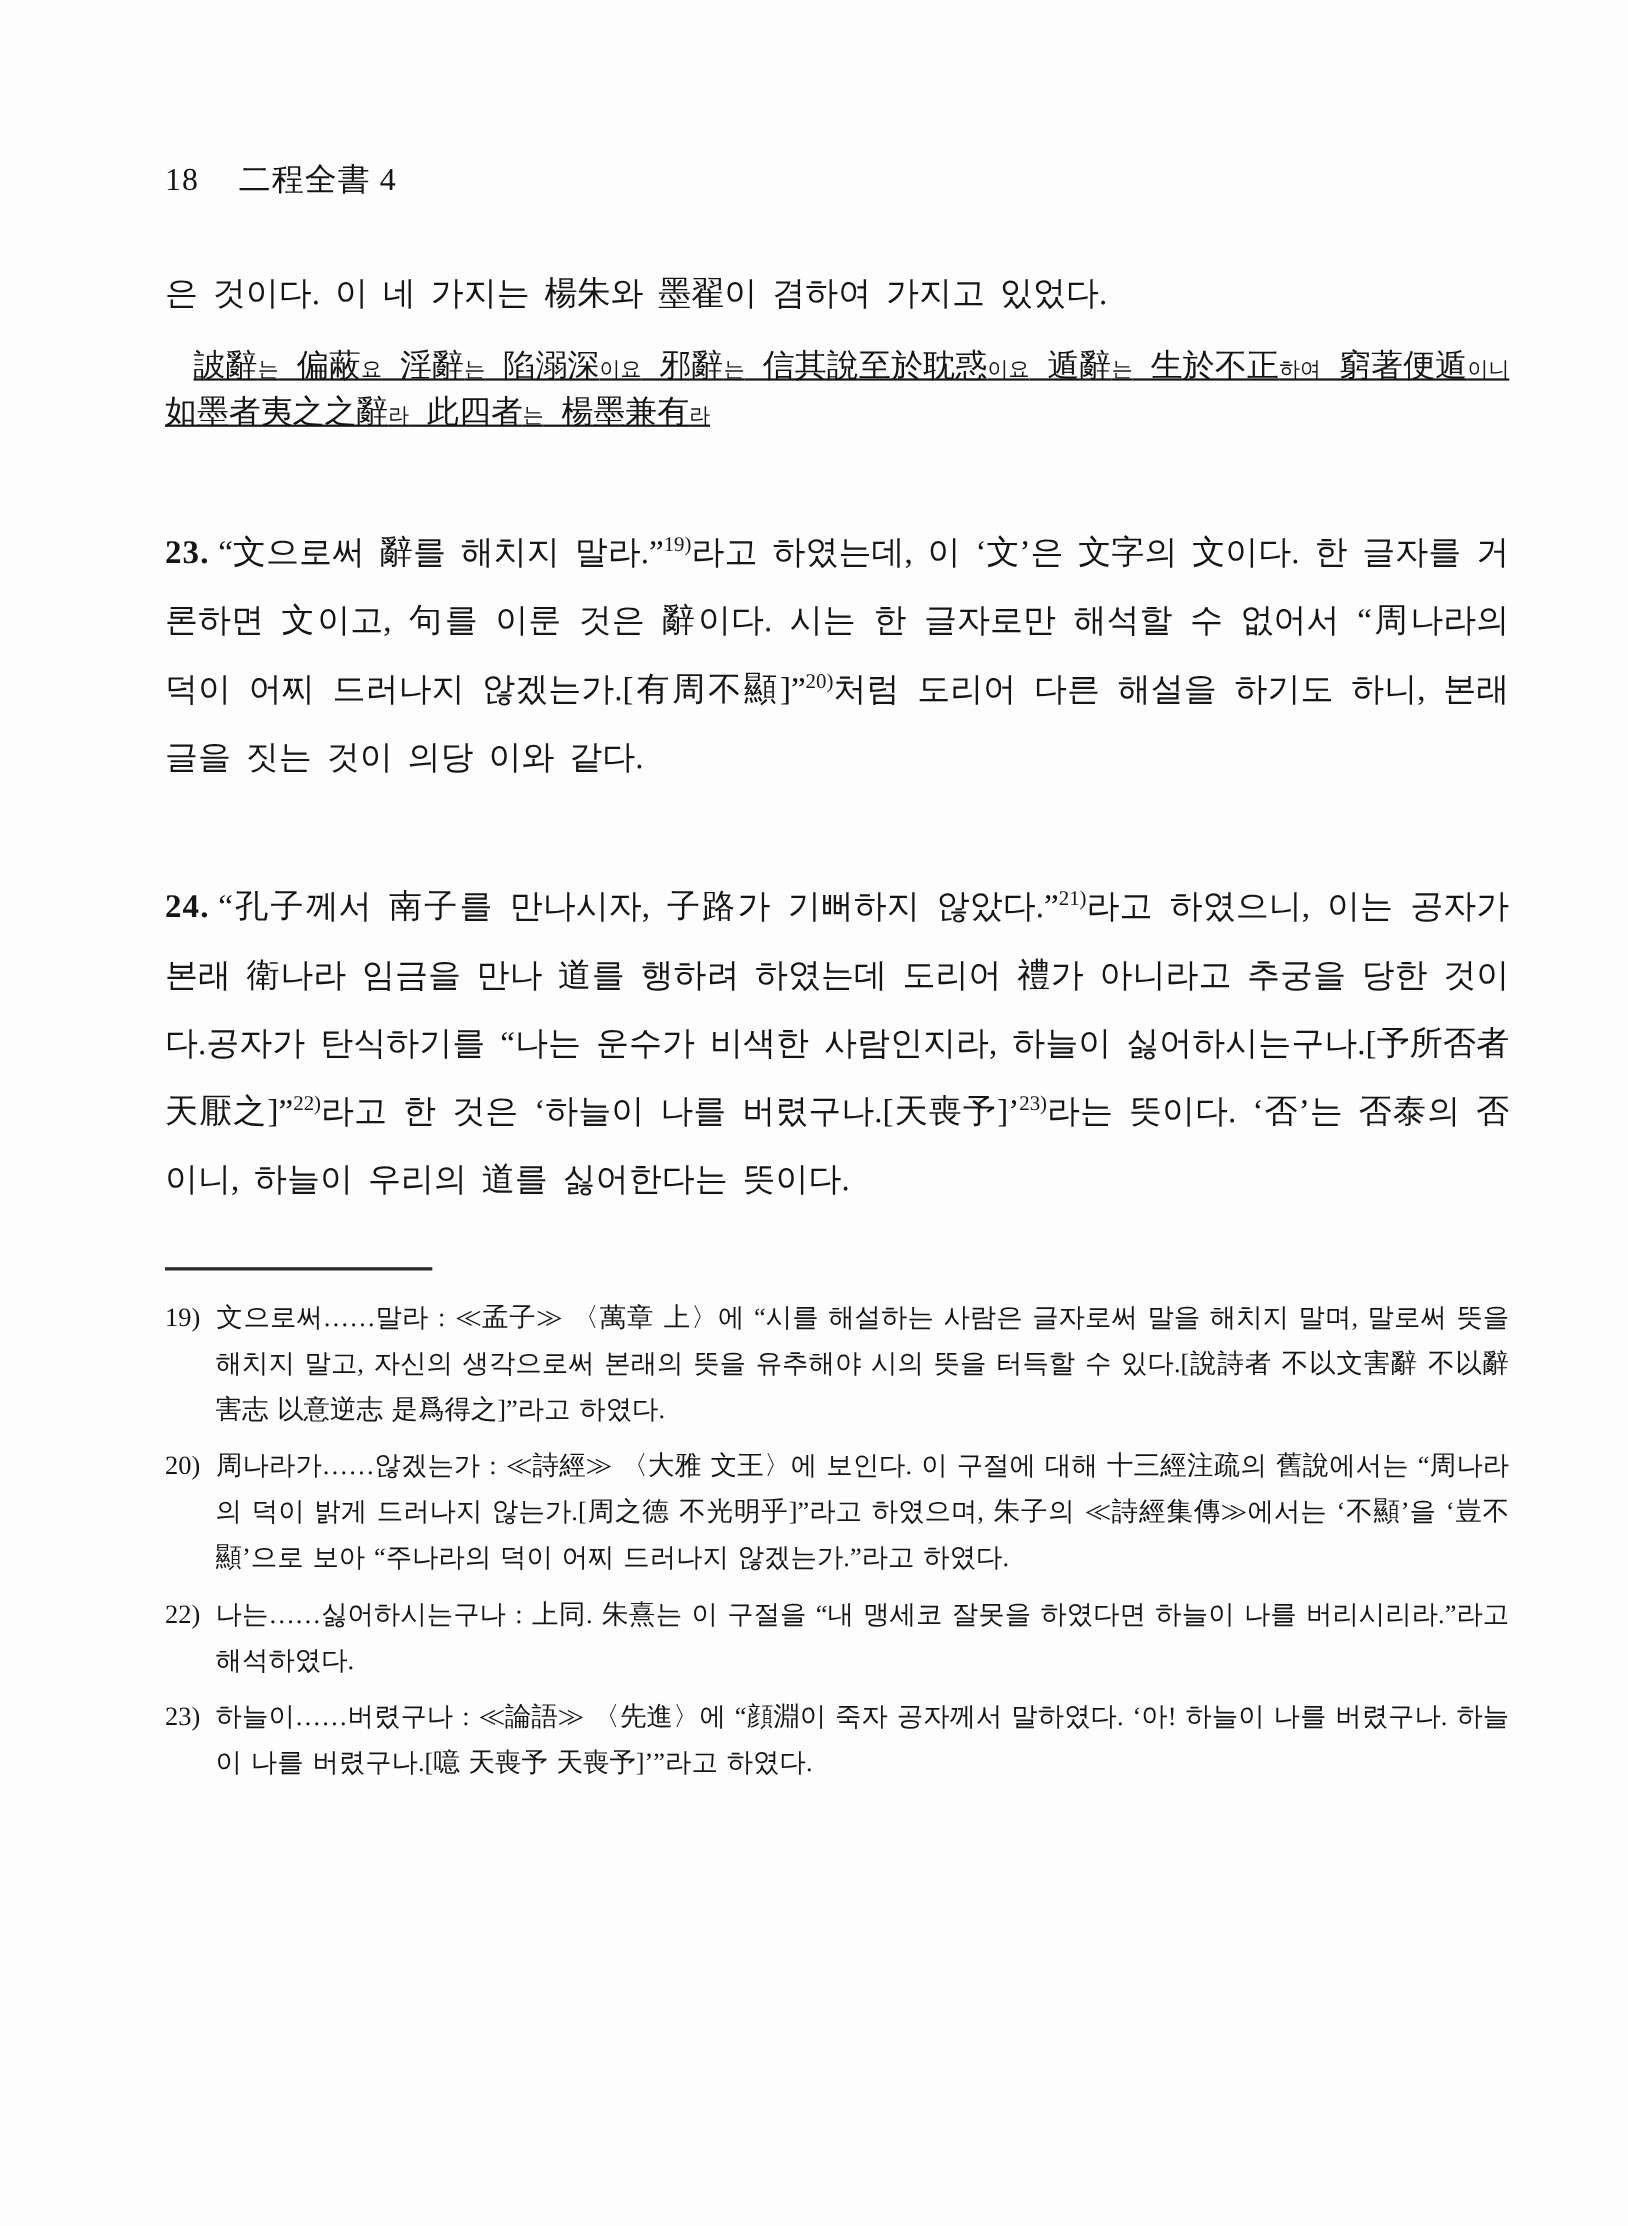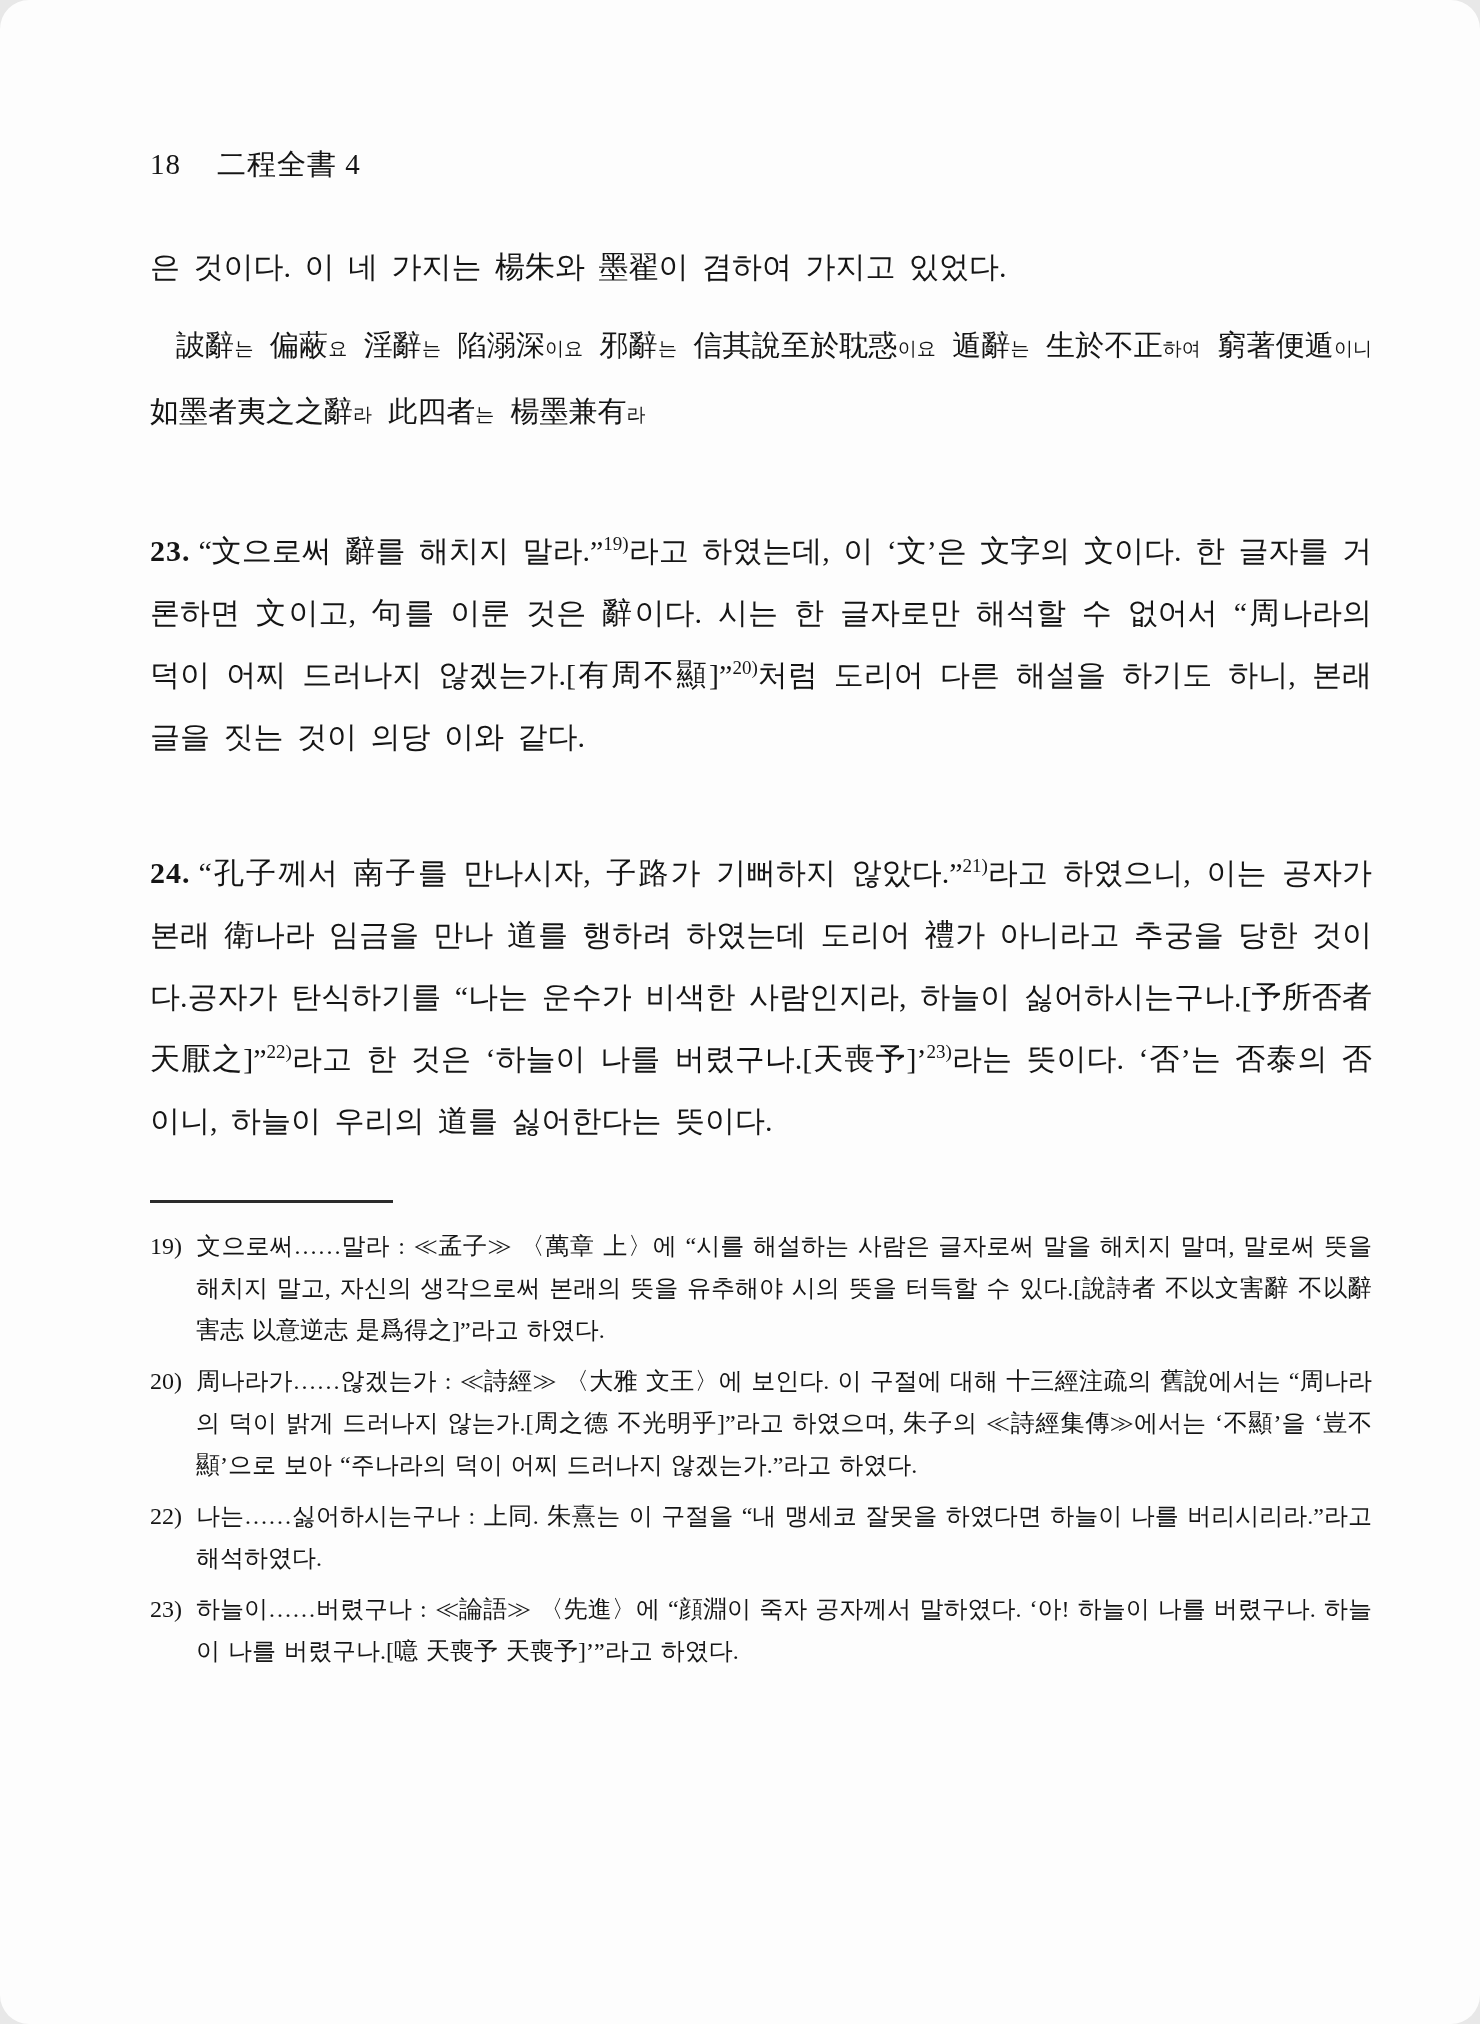--- a/index.html
+++ b/index.html
@@ -6,36 +6,36 @@
   .page {
     position:relative;
     width:1480px; height:2024px;
     margin:0 auto;
     background:#fdfdfd;
     color:#151515;
     font-family:"Liberation Serif","DejaVu Serif",serif;
     box-sizing:border-box;
     padding:148px 108px 40px 150px;
     overflow:hidden;
-    border-radius:29px;
   }
   .running-head { font-size:29px; line-height:32px; margin:0 0 56px 0; letter-spacing:1px; }
   .running-head .page-num { margin-right:36px; }
 
   .content p { margin:0; }
   p.body {
     font-size:30px; line-height:62px;
     text-align:justify; word-spacing:6px;
   }
   p.section { margin-top:74px; }
   p.hanmun {
-    font-size:29px; line-height:63px;
+    font-size:29px; line-height:39px;
     text-align:justify; word-spacing:9px;
     text-indent:26px;
     margin-top:16px;
+    text-decoration:underline;
   }
   .para-num { font-weight:bold; margin-right:8px; letter-spacing:1px; }
   sup.fnref { font-size:19px; line-height:0; vertical-align:11px; letter-spacing:0; }
   .particle { font-size:19px; letter-spacing:0; }
 
   .fn-rule {
     width:243px; height:0;
     border:none; border-top:3px solid #2b2b2b;
     margin:48px 0 22px 0;
   }

